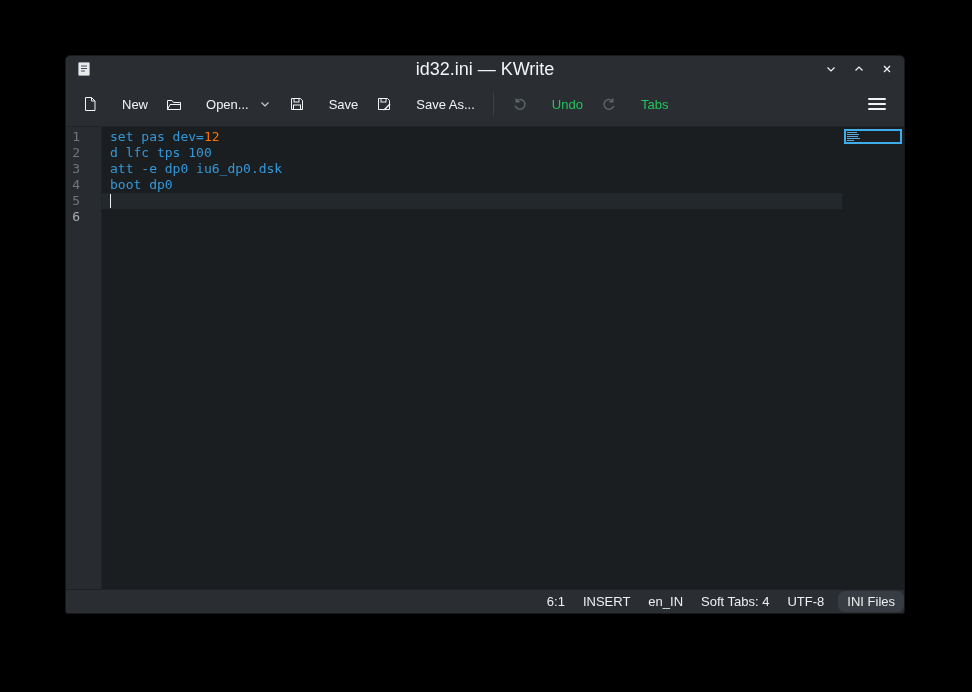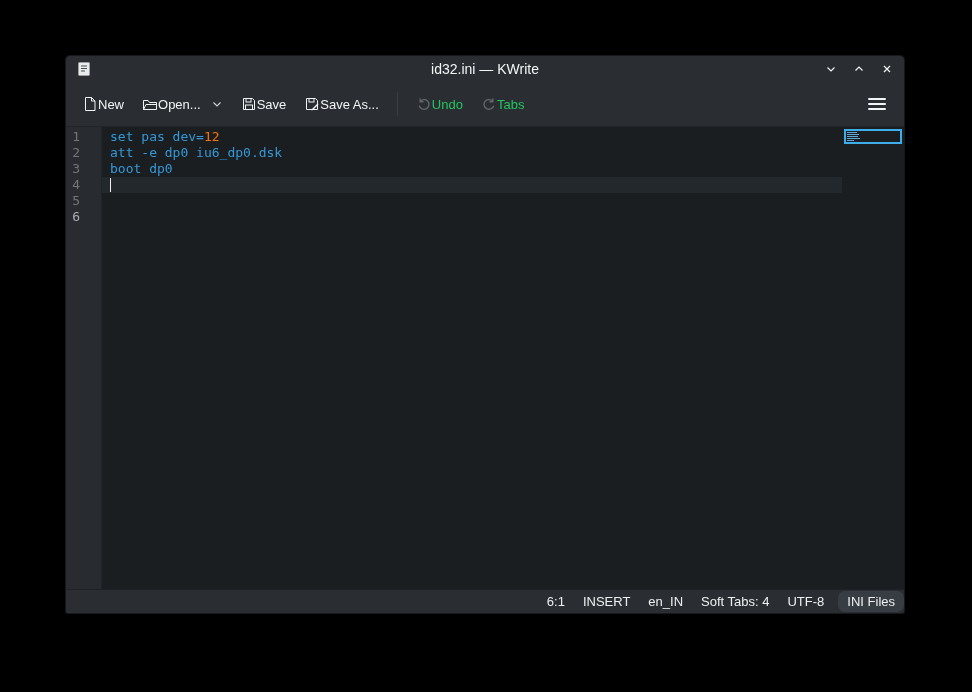--- a/index.html
+++ b/index.html
@@ -7,28 +7,28 @@
               font-family:"Liberation Sans","DejaVu Sans",sans-serif; }
 
   .window { position:absolute; left:65px; top:55px; width:840px; height:559px;
             background:#2a2e32; border:1px solid #16191c; border-radius:5px 5px 3px 3px;
             display:flex; flex-direction:column; overflow:hidden; }
 
   
   .titlebar { height:26px; position:relative; flex:0 0 auto; display:flex; align-items:center; }
   .titlebar .app-icon { position:absolute; left:10px; top:5px; width:16px; height:16px; }
   .titlebar .title { position:absolute; left:0; right:0; text-align:center;
-                     color:#f2f4f5; font-size:14px; line-height:26px; }
+                     color:#f2f4f5; font-size:18px; line-height:26px; }
   .win-controls { position:absolute; right:10px; top:0; bottom:0; display:flex; align-items:center; gap:14px; }
   .win-btn { width:14px; height:14px; display:flex; align-items:center; justify-content:center; cursor:default; }
 
   
   .toolbar { height:45px; flex:0 0 auto; display:flex; align-items:center;
              padding:0 16px; gap:18px; border-bottom:1px solid #202327; }
-  .tb-btn { display:flex; align-items:center; gap:0; color:#f2f4f5; font-size:13px; }
+  .tb-btn { display:flex; align-items:center; gap:24px; color:#f2f4f5; font-size:13px; }
   .tb-btn.disabled { color:#22c55e; }
   .open-group { display:flex; align-items:center; gap:10px; }
   .tb-sep { width:1px; height:24px; background:#3b4045; }
   .tb-spacer { flex:1; }
   .hamburger { display:flex; flex-direction:column; gap:3px; padding:4px 2px; }
   .hamburger div { width:18px; height:2px; background:#f2f4f5; border-radius:1px; }
 
   
   .editor { flex:1; display:flex; background:#1b1e21; position:relative;
             font-family:"DejaVu Sans Mono","Liberation Mono",monospace;
@@ -178,20 +178,21 @@
       <div class="ln">1</div>
       <div class="ln">2</div>
       <div class="ln">3</div>
       <div class="ln">4</div>
       <div class="ln">5</div>
       <div class="ln current">6</div>
     </div>
 
     <div class="code-area">
       <div class="code-line"><span class="tok-key">set pas dev=</span><span class="tok-num">12</span></div>
+      <div class="code-line"><span class="tok-key">d lfc tps 100</span></div>
       <div class="code-line"><span class="tok-key">att -e dp0 iu6_dp0.dsk</span></div>
       <div class="code-line"><span class="tok-key">boot dp0</span></div>
       <div class="code-line current">
         <span class="caret"></span>
         <span class="tok-key"></span>
       </div>
     </div>
 
     <div class="minimap">
       <div class="mm-thumb">

